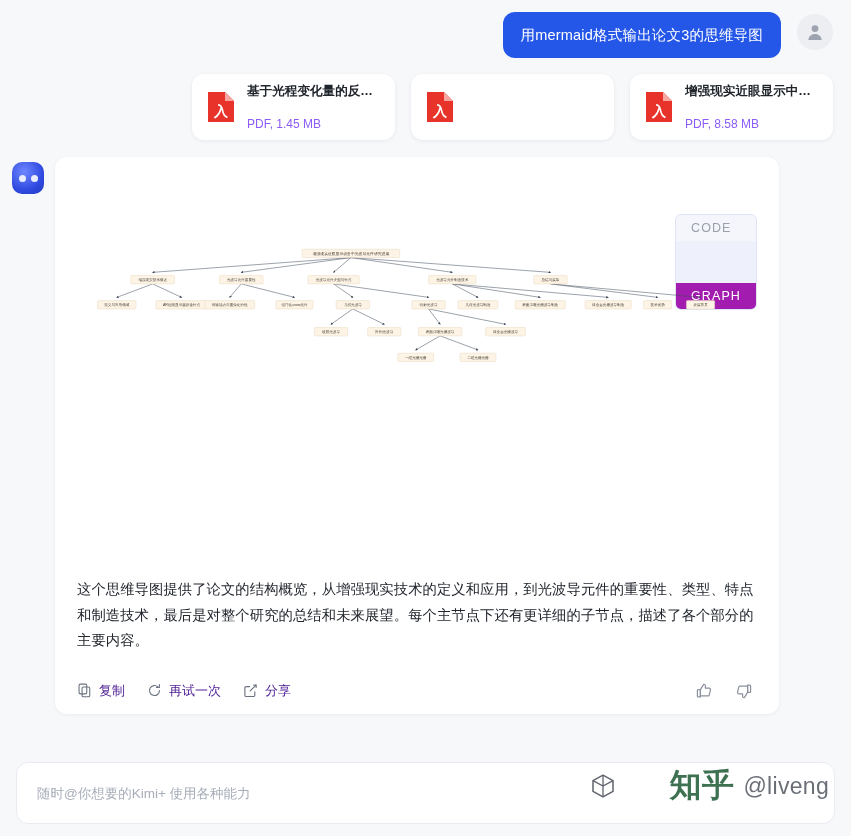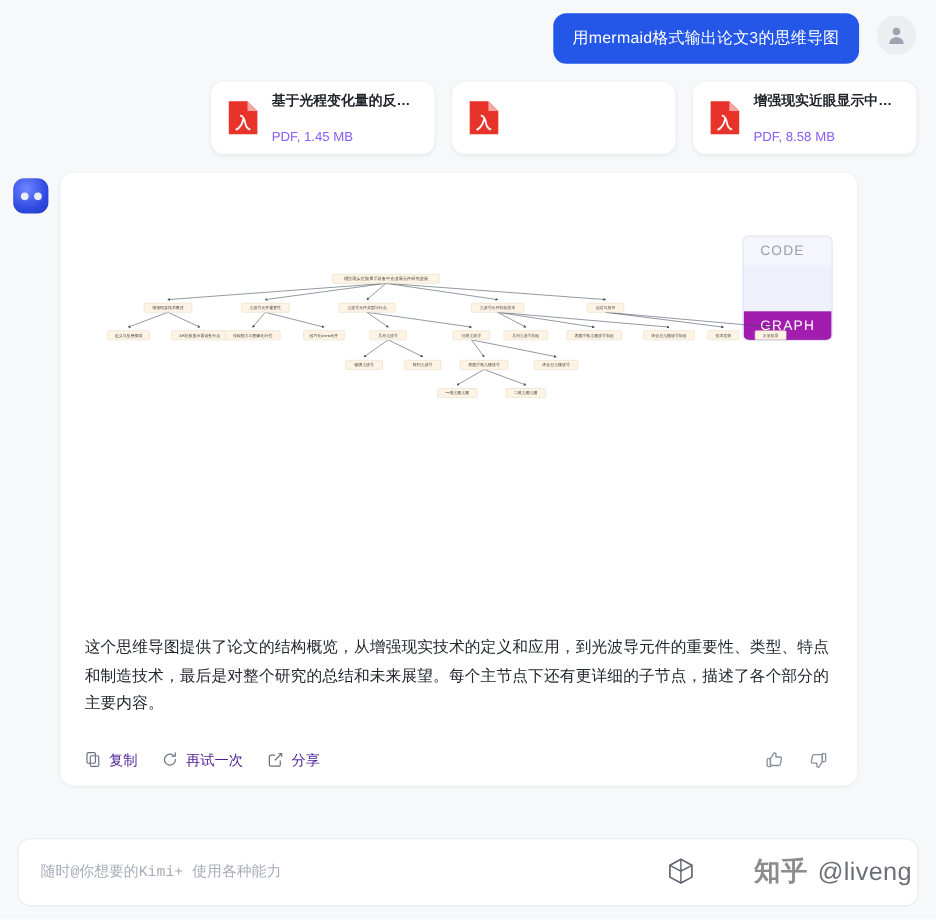--- a/index.html
+++ b/index.html
@@ -135,34 +135,34 @@
     height: 62px;
     background: #ffffff;
     border: 1px solid #e9ebf0;
     border-radius: 12px;
     display: flex; align-items: center;
     padding: 0 18px;
   }
   .composer-input {
     border: 0; outline: 0; background: transparent;
     font-size: 13.5px; color: #9aa0ac;
-    font-family: Liberation Mono, monospace;
+    font-family: Liberation Sans, sans-serif;
     flex: 1; height: 100%;
   }
   .composer-input::placeholder { color: #a7adb8; }
 
   
   .watermark {
     position: absolute; right: 22px; bottom: 28px;
     display: flex; align-items: center; gap: 9px;
     pointer-events: none;
     opacity: .82;
   }
   .wm-text {
-    font-size: 24px; font-weight: bold; color: #737373;
+    font-size: 32px; font-weight: bold; color: #14532d;
     letter-spacing: .5px;
     margin-left: 44px;
   }
   .wm-sub { font-size: 23px; color: #4a4f58; letter-spacing: .3px; }
 </style>
 </head>
 <body>
 
 <div class="user-row">
   <div class="user-bubble">用mermaid格式输出论文3的思维导图</div>

